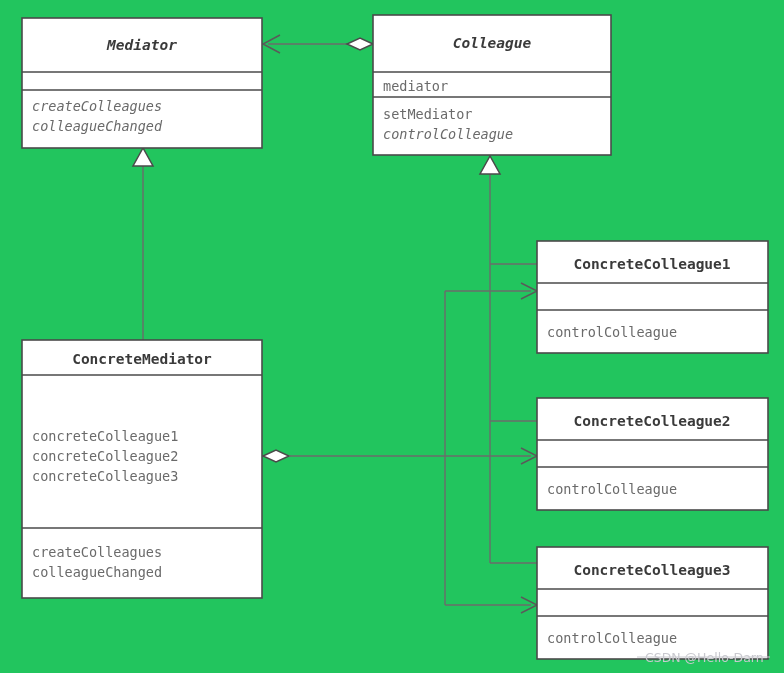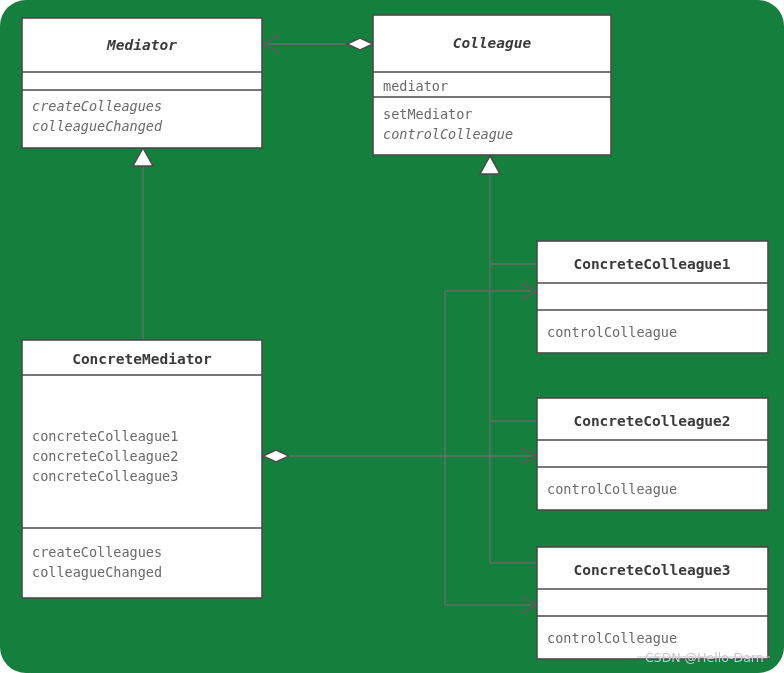--- a/index.html
+++ b/index.html
@@ -10,22 +10,21 @@
   body {
     width: 784px;
     height: 673px;
     font-family: "DejaVu Sans Mono", monospace;
     overflow: hidden;
   }
   #diagram-root {
     position: relative;
     width: 784px;
     height: 673px;
-    background: #15803d;
-    border-radius: 26px;
+    background: #22c55e;
   }
   svg#uml {
     display: block;
     width: 784px;
     height: 673px;
   }
   .cls-box {
     fill: #ffffff;
     stroke: #4a4a4a;
     stroke-width: 1.6;

